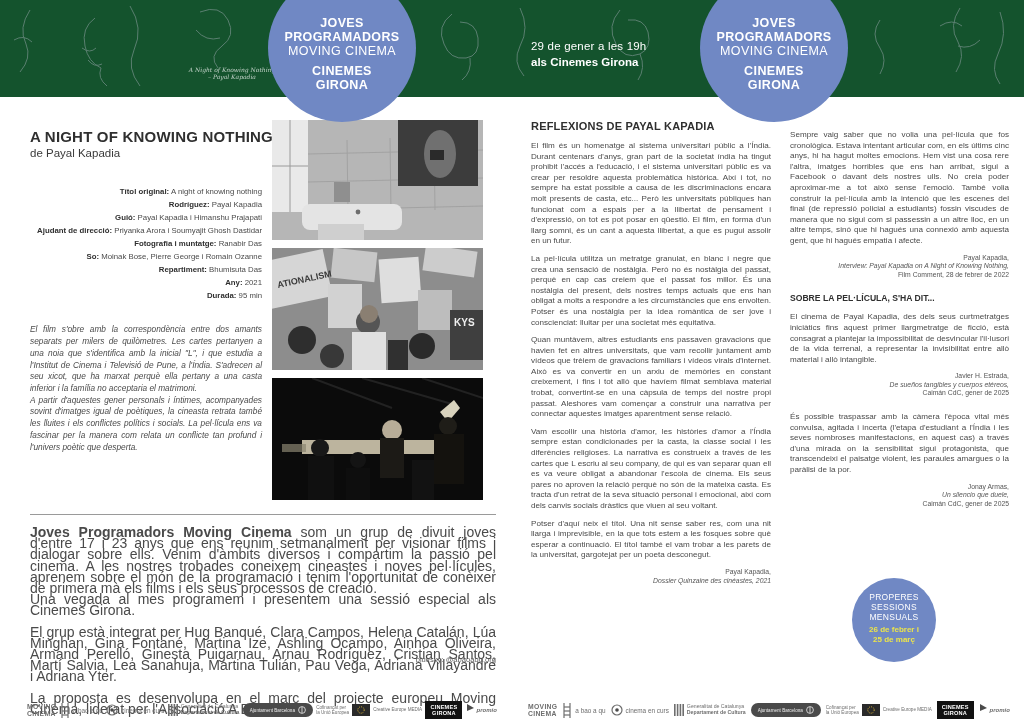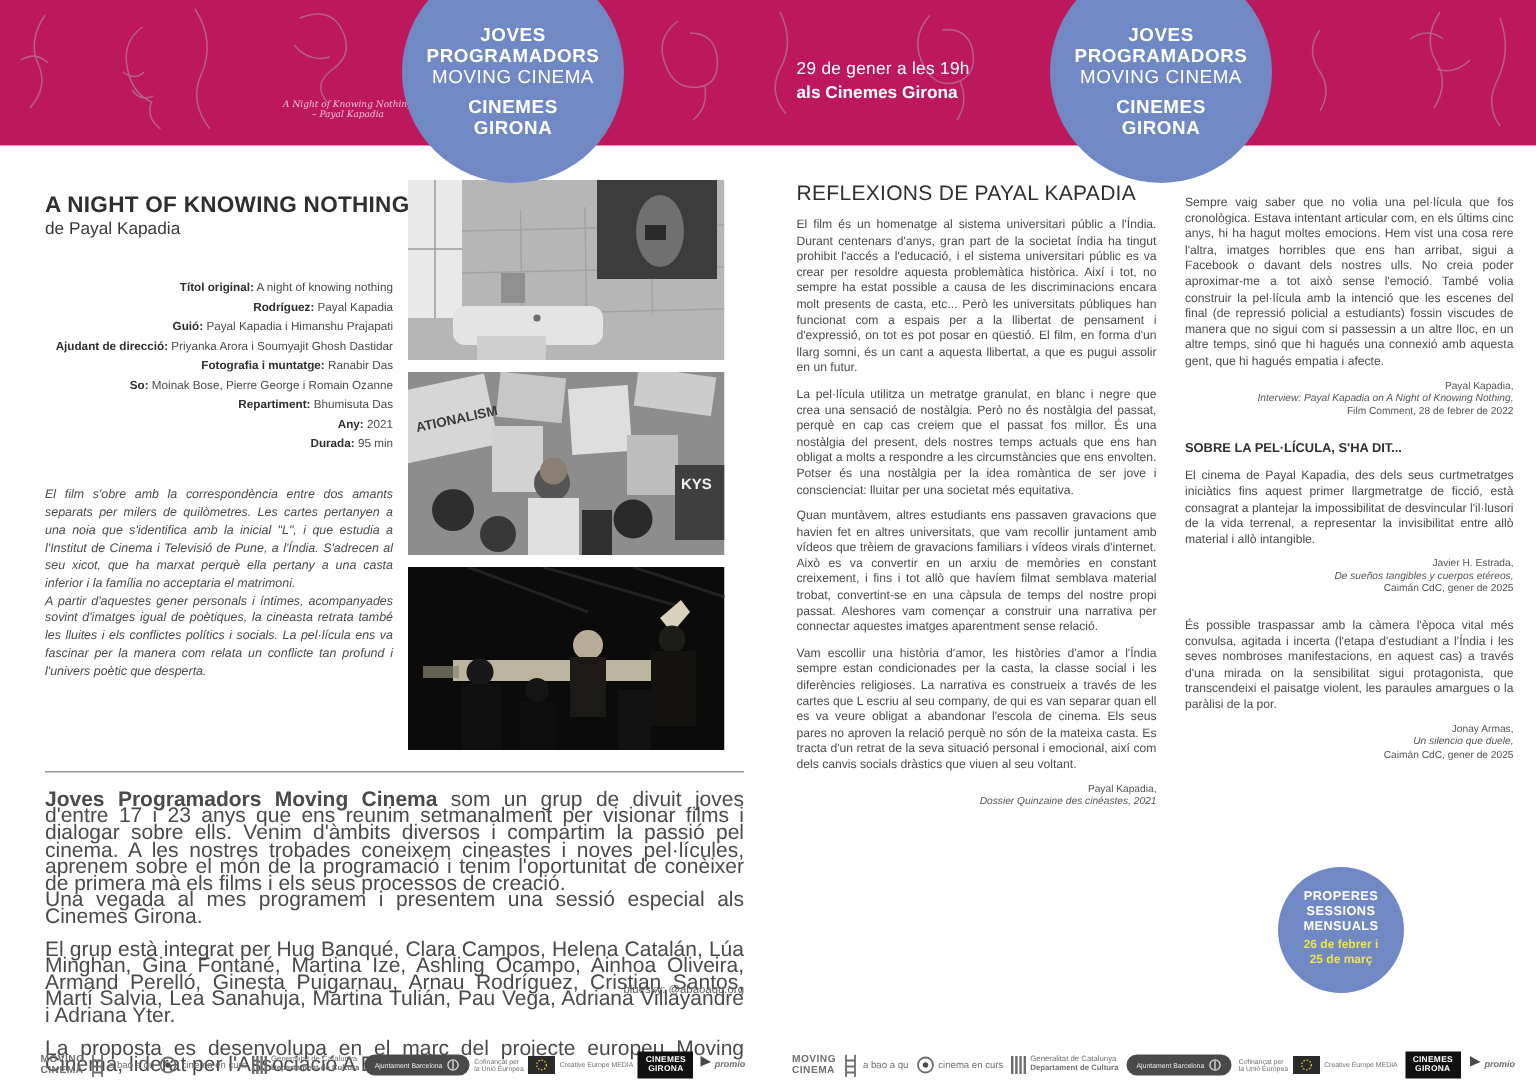--- a/index.html
+++ b/index.html
@@ -2,41 +2,41 @@
 <html><head>
 <meta charset="utf-8">
 <style>
   html,body{margin:0;padding:0;}
   body{
     width:1024px;height:724px;position:relative;overflow:hidden;
     background:#ffffff;color:#3c3c3c;
     font-family:"Liberation Sans","DejaVu Sans",sans-serif;
   }
   
-  .banner{position:absolute;left:0;top:0;width:1024px;height:97px;background:#be185d;}
+  .banner{position:absolute;left:0;top:0;width:1024px;height:97px;background:#14532d;}
   .banner svg{position:absolute;left:0;top:0;}
   .banner-caption{position:absolute;left:172px;top:66px;width:120px;text-align:center;
     font-family:"DejaVu Serif",serif;font-style:italic;font-size:6px;line-height:7px;
     color:rgba(255,255,255,.72);}
   .date-block{position:absolute;left:531px;top:40px;color:#fff;}
   .date-block .d1{font-size:11.5px;letter-spacing:.2px;}
   .date-block .d2{font-size:11.5px;font-weight:bold;margin-top:4px;}
   
   .badge{position:absolute;width:148px;height:148px;border-radius:50%;
     background:#7088c4;color:#fff;text-align:center;z-index:5;}
   .badge-left{left:268px;top:-26px;}
   .badge-right{left:700px;top:-26px;}
   .badge .pad{padding-top:42px;}
   .badge .b1{font-size:12.5px;font-weight:bold;letter-spacing:.4px;line-height:14px;}
   .badge .b2{font-size:12.5px;letter-spacing:.4px;line-height:14px;}
   .badge .gap{height:6px;}
   .badge-next{position:absolute;left:852px;top:578px;width:84px;height:84px;border-radius:50%;
     background:#7088c4;color:#fff;text-align:center;z-index:5;}
   .badge-next .pad{padding-top:14px;}
-  .badge-next .n1{font-size:8.5px;font-weight:bold;line-height:10px;letter-spacing:.3px;}
+  .badge-next .n1{font-size:8.5px;font-weight:normal;line-height:10px;letter-spacing:.3px;}
   .badge-next .n2{font-size:8px;font-weight:bold;line-height:9.5px;color:#ece44a;margin-top:3px;}
   
   .col-main{position:absolute;left:30px;top:128px;width:232px;}
   .film-title{font-size:15px;font-weight:bold;letter-spacing:.2px;white-space:nowrap;color:#2f2f2f;}
   .film-sub{font-size:11.5px;margin-top:2px;color:#3a3a3a;}
   .credits{margin-top:28px;text-align:right;}
   .credit{font-size:7.8px;line-height:9.6px;margin-bottom:3.4px;color:#4a4a4a;}
   .credit b{color:#2f2f2f;}
   .synopsis{margin-top:24px;font-size:8.3px;line-height:11.7px;text-align:justify;color:#4a4a4a;font-style:italic;}
   .synopsis p{margin:0;}
@@ -44,21 +44,21 @@
   .stills svg{display:block;margin:0 0 8px 0;}
   .rule{position:absolute;left:30px;top:514px;width:466px;height:1px;background:#9a9a9a;}
   .group-block{position:absolute;left:30px;top:527px;width:466px;
     font-size:14px;line-height:11.2px;text-align:justify;color:#4a4a4a;}
   .group-block p{margin:0 0 10px 0;}
   .social{position:absolute;left:200px;top:655px;width:296px;text-align:right;
     font-size:7.6px;line-height:10.5px;color:#5a5a5a;}
   
   .col-center{position:absolute;left:531px;top:120px;width:240px;}
   .col-right{position:absolute;left:790px;top:130px;width:219px;}
-  .sec-head{font-size:14px;font-weight:normal;color:#2f2f2f;letter-spacing:.2px;margin:0 0 9px 0;}
+  .sec-head{font-size:11px;font-weight:bold;color:#2f2f2f;letter-spacing:.2px;margin:0 0 9px 0;}
   .body-par{font-size:8.1px;line-height:10.6px;text-align:justify;color:#4a4a4a;margin:0 0 7px 0;}
   .attrib{font-size:6.8px;line-height:8.6px;text-align:right;color:#555;margin:2px 0 14px 0;}
   .attrib .it{font-style:italic;}
   .said-head{font-size:8.6px;font-weight:bold;color:#2f2f2f;margin:10px 0 9px 0;}
   
   .footer{position:absolute;top:698px;height:24px;display:flex;align-items:center;
     color:#7a7a7a;}
   .footer-left{left:27px;width:470px;justify-content:space-between;}
   .footer-right{left:528px;width:482px;justify-content:space-between;}
   .logo{display:flex;align-items:center;gap:3px;}
@@ -229,20 +229,21 @@
 <div class="social">
   <div>bluesky: @abaoaqu.org</div>
 </div>
 
 <div class="col-center">
   <div class="sec-head">REFLEXIONS DE PAYAL KAPADIA</div>
   <p class="body-par">El film és un homenatge al sistema universitari públic a l'Índia. Durant centenars d'anys, gran part de la societat índia ha tingut prohibit l'accés a l'educació, i el sistema universitari públic es va crear per resoldre aquesta problemàtica històrica. Així i tot, no sempre ha estat possible a causa de les discriminacions encara molt presents de casta, etc... Però les universitats públiques han funcionat com a espais per a la llibertat de pensament i d'expressió, on tot es pot posar en qüestió. El film, en forma d'un llarg somni, és un cant a aquesta llibertat, a que es pugui assolir en un futur.</p>
   <p class="body-par">La pel·lícula utilitza un metratge granulat, en blanc i negre que crea una sensació de nostàlgia. Però no és nostàlgia del passat, perquè en cap cas creiem que el passat fos millor. És una nostàlgia del present, dels nostres temps actuals que ens han obligat a molts a respondre a les circumstàncies que ens envolten. Potser és una nostàlgia per la idea romàntica de ser jove i conscienciat: lluitar per una societat més equitativa.</p>
   <p class="body-par">Quan muntàvem, altres estudiants ens passaven gravacions que havien fet en altres universitats, que vam recollir juntament amb vídeos que trèiem de gravacions familiars i vídeos virals d'internet. Això es va convertir en un arxiu de memòries en constant creixement, i fins i tot allò que havíem filmat semblava material trobat, convertint-se en una càpsula de temps del nostre propi passat. Aleshores vam començar a construir una narrativa per connectar aquestes imatges aparentment sense relació.</p>
   <p class="body-par">Vam escollir una història d'amor, les històries d'amor a l'Índia sempre estan condicionades per la casta, la classe social i les diferències religioses. La narrativa es construeix a través de les cartes que L escriu al seu company, de qui es van separar quan ell es va veure obligat a abandonar l'escola de cinema. Els seus pares no aproven la relació perquè no són de la mateixa casta. Es tracta d'un retrat de la seva situació personal i emocional, així com dels canvis socials dràstics que viuen al seu voltant.</p>
+  <p class="body-par">Potser d'aquí neix el títol. Una nit sense saber res, com una nit llarga i imprevisible, en la que tots estem a les fosques sobre què esperar a continuació. El títol també el vam trobar a les parets de la universitat, gargotejat per un poeta desconegut.</p>
   <div class="attrib">
     <div>Payal Kapadia,</div>
     <div class="it">Dossier Quinzaine des cinéastes, 2021</div>
   </div>
 </div>
 
 <div class="col-right">
   <p class="body-par">Sempre vaig saber que no volia una pel·lícula que fos cronològica. Estava intentant articular com, en els últims cinc anys, hi ha hagut moltes emocions. Hem vist una cosa rere l'altra, imatges horribles que ens han arribat, sigui a Facebook o davant dels nostres ulls. No creia poder aproximar-me a tot això sense l'emoció. També volia construir la pel·lícula amb la intenció que les escenes del final (de repressió policial a estudiants) fossin viscudes de manera que no sigui com si passessin a un altre lloc, en un altre temps, sinó que hi hagués una connexió amb aquesta gent, que hi hagués empatia i afecte.</p>
   <div class="attrib">
     <div>Payal Kapadia,</div>

